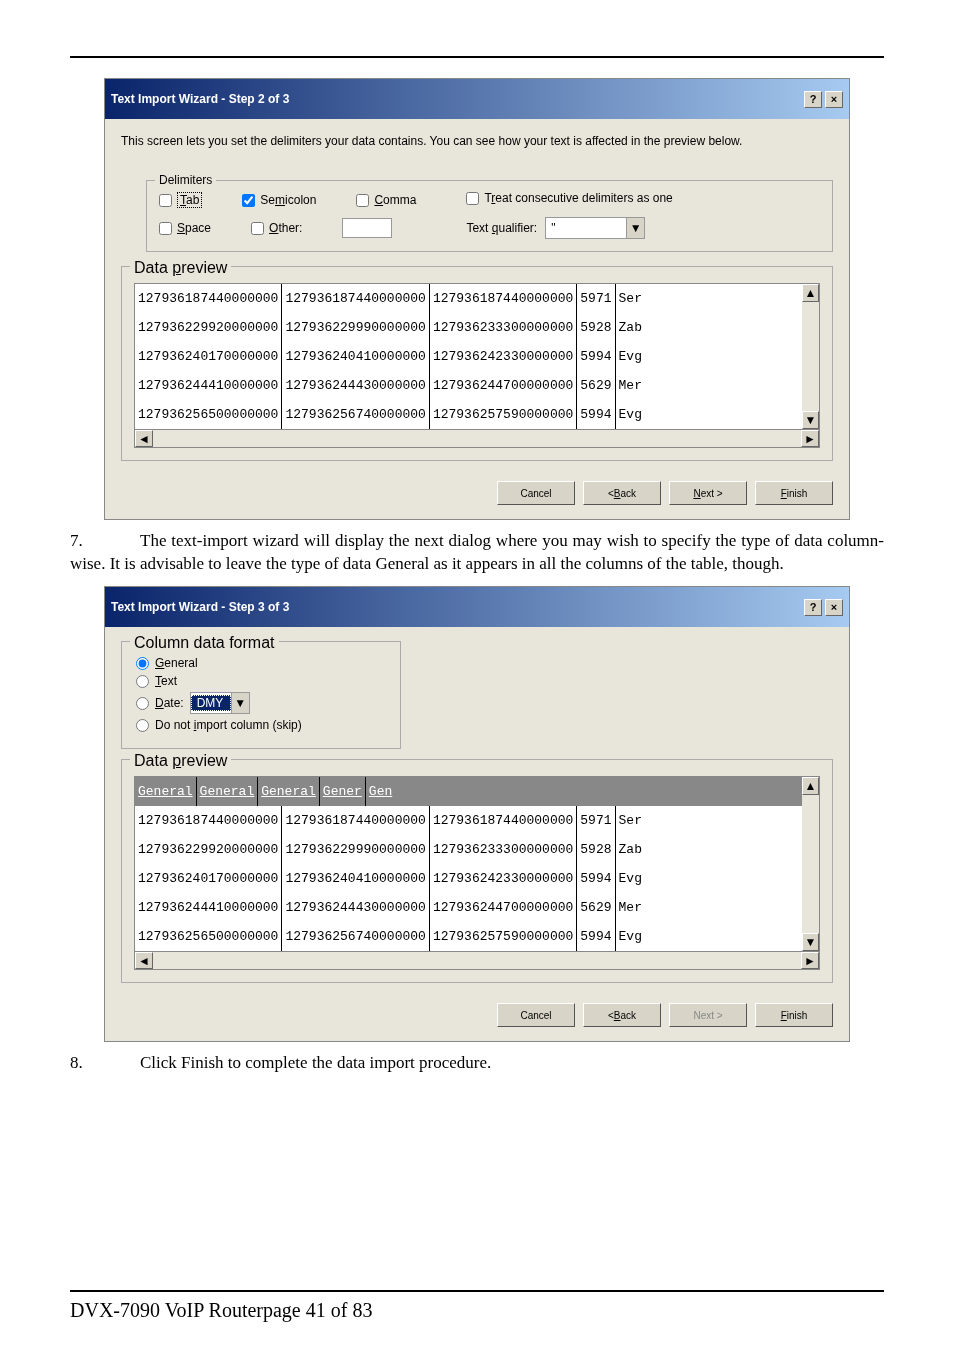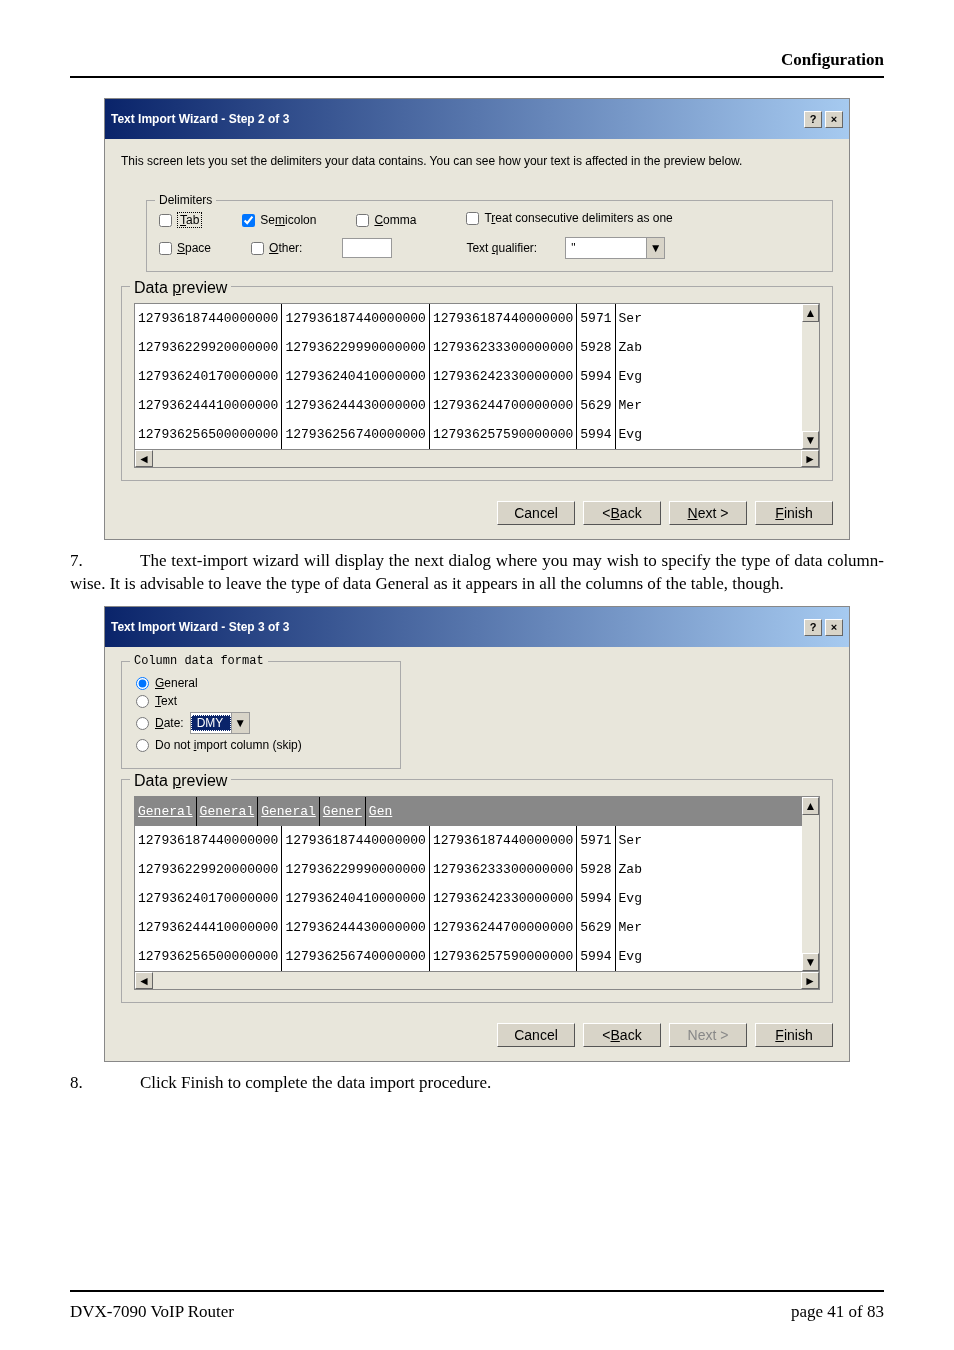--- a/index.html
+++ b/index.html
@@ -16,60 +16,59 @@
   .groupbox { border: 1px solid #aaa; position: relative; padding: 10px 12px 12px 12px; margin-bottom: 14px; margin-left: 25px; }
   .groupbox > .legend { position: absolute; top: -8px; left: 8px; background: #e8e6db; padding: 0 4px; font-size: 12px; }
   .delim-row { display: flex; align-items: center; gap: 50px; }
   .delim-left { display: flex; flex-direction: column; gap: 10px; }
   .delim-line { display: flex; gap: 40px; align-items: center; }
   .cbx { display: inline-flex; align-items: center; gap: 5px; }
   .cbx input { margin: 0; }
   .u { text-decoration: underline; }
   .other-input { width: 50px; height: 20px; border: 1px solid #999; background: #fff; padding: 1px 3px; font-size: 12px; }
   .delim-right { display: flex; flex-direction: column; gap: 12px; }
-  .tq-row { display: flex; align-items: center; gap: 28px; }
+  .tq-row { display: flex; align-items: center; gap: 8px; }
   .combo { position: relative; width: 100px; height: 22px; border: 1px solid #999; background: #fff; display: flex; align-items: center; }
   .combo-inner { flex: 1; padding: 0 5px; font-size: 12px; }
   .combo-btn { width: 18px; height: 100%; background: #d8d4c8; border-left: 1px solid #999; display: flex; align-items: center; justify-content: center; }
   .prev-box { border: 1px solid #aaa; position: relative; padding: 16px 12px 10px 12px; margin-bottom: 10px; }
   .prev-box > .legend { position: absolute; top: -8px; left: 8px; background: #e8e6db; padding: 0 4px; font-size: 16px; }
   .mono-grid { font-family: "Courier New", monospace; font-size: 13px; background: #fff; border: 1px solid #888; overflow: hidden; }
   .mono-grid .row { display: flex; border-bottom: 0; }
   .mono-grid .cell { padding: 7px 3px; border-right: 1px solid #000; white-space: nowrap; }
   .mono-grid .cell.noborder { border-right: none; }
   .mono-grid .hdr-row { background: #888888; color: #fff; font-weight: normal; }
   .hscroll { display: flex; height: 18px; background: #d8d4c8; border: 1px solid #888; border-top: 0; margin-bottom: 2px; }
   .hscroll .arrow-btn { width: 18px; display: flex; align-items: center; justify-content: center; background: #d8d4c8; border: 1px solid #fff; border-right-color: #666; border-bottom-color: #666; }
   .hscroll .track { flex: 1; background: #e8e6db; }
   .vscroll-container { display: flex; }
   .vscroll { width: 18px; display: flex; flex-direction: column; background: #d8d4c8; border: 1px solid #888; border-left: 0; }
   .vscroll .arrow-btn { height: 18px; display: flex; align-items: center; justify-content: center; background: #d8d4c8; border: 1px solid #fff; border-right-color: #666; border-bottom-color: #666; }
   .vscroll .track { flex: 1; background: #e8e6db; }
   .btn-row { display: flex; justify-content: flex-end; gap: 8px; padding: 0 16px 14px 0; }
-  .win-btn { min-width: 78px; height: 24px; background: #d8d4c8; border: 1px solid #fff; border-right-color: #555; border-bottom-color: #555; font-family: Tahoma, sans-serif; font-size: 14px; padding: 0 12px; cursor: default; display: inline-flex; align-items: center; justify-content: center; }
+  .win-btn { min-width: 78px; height: 24px; background: #d8d4c8; border: 1px solid #fff; border-right-color: #555; border-bottom-color: #555; font-family: Tahoma, sans-serif; font-size: 10px; padding: 0 12px; cursor: default; display: inline-flex; align-items: center; justify-content: center; }
   .win-btn.disabled { color: #888; }
   .para { font-size: 17px; line-height: 1.35; margin: 10px 0; text-align: justify; }
   .para .num { display: inline-block; width: 70px; }
   .step3-top { display: flex; gap: 40px; }
   .step3-left { flex: 1; }
   .cdf-group { border: 1px solid #aaa; position: relative; padding: 10px 14px 12px 14px; width: 280px; }
-  .cdf-group > .legend { position: absolute; top: -8px; left: 8px; background: #e8e6db; padding: 0 4px; font-size: 12px; font-family: Liberation Mono, monospace; }
+  .cdf-group > .legend { position: absolute; top: -8px; left: 8px; background: #e8e6db; padding: 0 4px; font-size: 16px; }
   .radio-line { display: flex; align-items: center; gap: 6px; margin: 4px 0; }
   .radio-line input { margin: 0; }
   .date-combo { width: 60px; }
   .date-combo .combo-inner { background: #0a246a; color: #fff; border: 1px dotted #fff; }
   .adv-btn-holder { margin-top: 16px; margin-left: 40px; }
   .footer-rule { border: 0; border-top: 2px solid #000; margin: 22px 0 6px 0; position: absolute; bottom: 52px; left: 70px; right: 70px; }
-  .footer { position: absolute; bottom: 28px; left: 70px; right: 70px; display: flex; justify-content: space-between; font-size: 17px; }
+  .footer { position: absolute; bottom: 28px; left: 70px; right: 70px; display: flex; font-size: 20px; }
 </style>
 </head>
 <body>
 
 <div class="page">
-  <div class="header">Configuration</div>
   <hr class="header-rule">
 
   <div class="dialog">
     <div class="titlebar">
       <span>Text Import Wizard - Step 2 of 3</span>
       <div class="titlebar-buttons">
         <div class="tb-btn">?</div>
         <div class="tb-btn">×</div>
       </div>
     </div>

